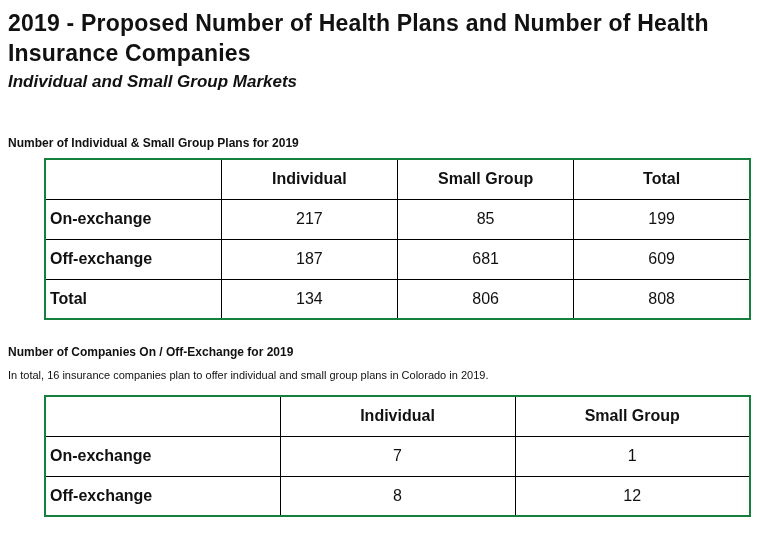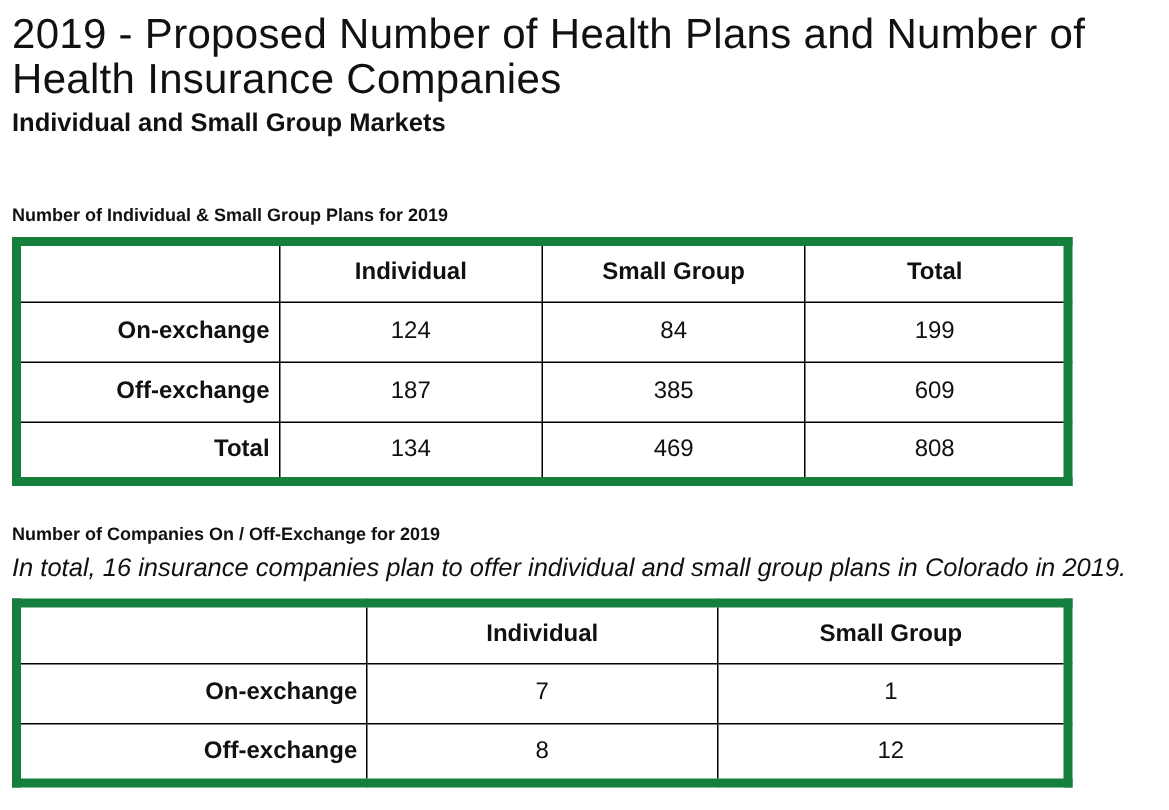--- a/index.html
+++ b/index.html
@@ -5,68 +5,69 @@
   * { margin: 0; padding: 0; box-sizing: border-box; }
   html, body {
     width: 779px;
     background: #ffffff;
     color: #111111;
     font-family: "Liberation Sans", "DejaVu Sans", sans-serif;
   }
   body { height: 540px; padding: 8px 8px 0 8px; overflow: hidden; }
 
   .doc-title {
-    font-size: 28px;
-    font-weight: normal;
+    font-size: 23px;
+    font-weight: bold;
     line-height: 30px;
     letter-spacing: 0.2px;
     max-width: 720px;
   }
   .doc-subtitle {
     font-size: 17px;
     font-weight: bold;
     line-height: 22px;
     margin-top: 3px;
+    font-style: italic;
   }
 
   .section-heading {
     font-size: 12px;
     font-weight: bold;
     line-height: 20px;
   }
   .heading-plans { margin-top: 40px; }
   .heading-companies { margin-top: 22px; }
 
   .note {
-    font-size: 17px;
-    font-style: italic;
+    font-size: 11px;
     line-height: 22px;
     margin-top: 2px;
     max-width: 766px;
   }
 
   table {
     width: 707px;
     border-collapse: collapse;
-    border: 6px solid #15803d;
+    border: 2px solid #15803d;
     table-layout: fixed;
+    margin-left: 36px;
   }
   .plans-table { margin-top: 5px; }
   .companies-table { margin-top: 9px; }
   th, td {
     border: 1.5px solid #000000;
     height: 40px;
     font-size: 16px;
     text-align: center;
     vertical-align: middle;
     padding: 2px 6px;
   }
   th { font-weight: bold; }
   td.row-label {
-    text-align: right;
+    text-align: left;
     font-weight: bold;
     padding-left: 4px;
   }
   .plans-table th, .plans-table td { width: 25%; }
   .companies-table th, .companies-table td { width: 33.33%; }
 </style>
 </head>
 <body>
 
 <h1 class="doc-title">2019 - Proposed Number of Health Plans and Number of Health Insurance Companies</h1>
@@ -79,34 +80,34 @@
     <tr>
       <th></th>
       <th>Individual</th>
       <th>Small Group</th>
       <th>Total</th>
     </tr>
   </thead>
   <tbody>
     <tr>
       <td class="row-label">On-exchange</td>
-      <td>124</td>
-      <td>84</td>
+      <td>217</td>
+      <td>85</td>
       <td>199</td>
     </tr>
     <tr>
       <td class="row-label">Off-exchange</td>
       <td>187</td>
-      <td>385</td>
+      <td>681</td>
       <td>609</td>
     </tr>
     <tr>
       <td class="row-label">Total</td>
       <td>134</td>
-      <td>469</td>
+      <td>806</td>
       <td>808</td>
     </tr>
   </tbody>
 </table>
 
 <div class="section-heading heading-companies">Number of Companies On / Off-Exchange for 2019</div>
 <div class="note">In total, 16 insurance companies plan to offer individual and small group plans in Colorado in 2019.</div>
 
 <table class="companies-table">
   <thead>

